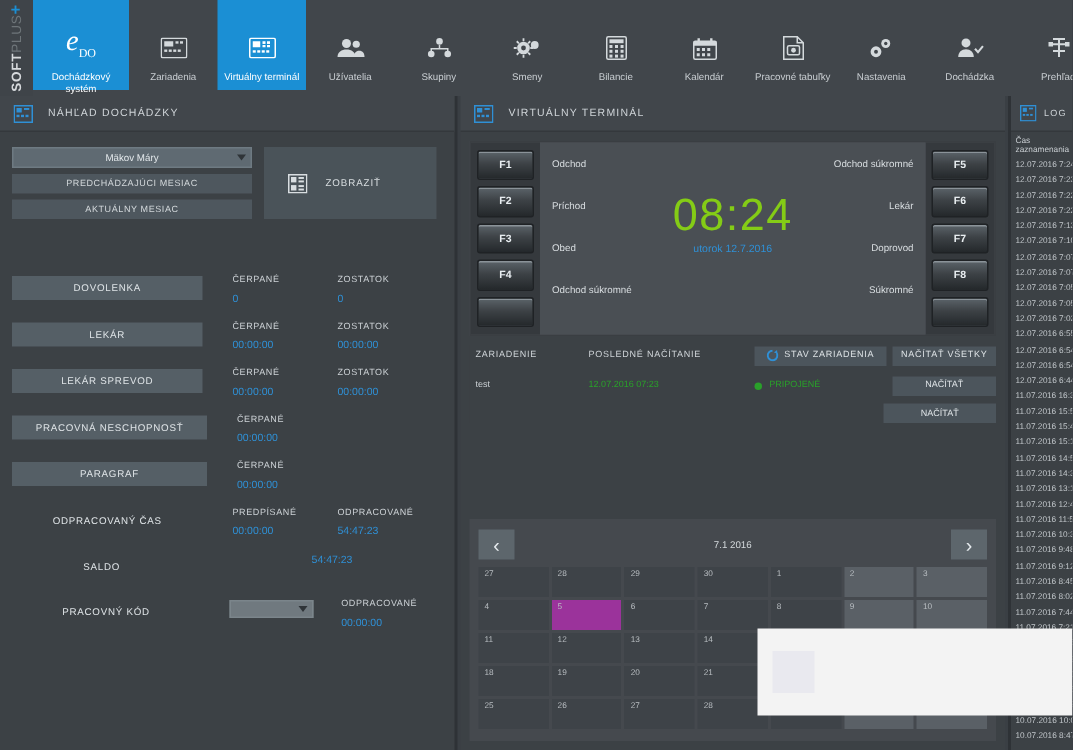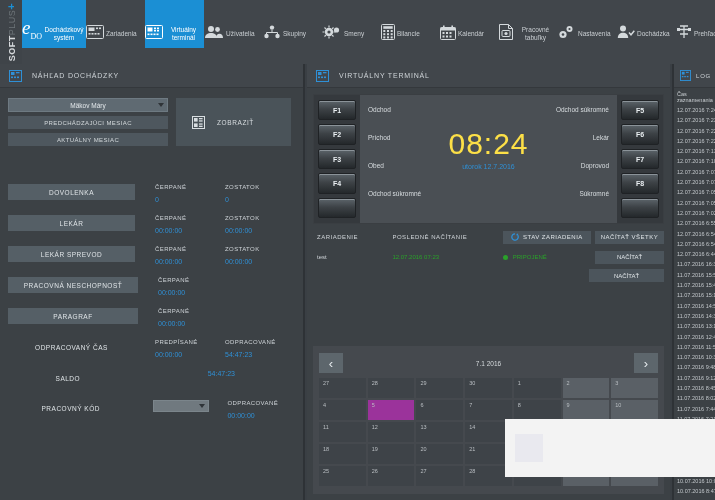--- a/index.html
+++ b/index.html
@@ -34,23 +34,23 @@
     font-weight: bold;
     letter-spacing: 0.5px;
     color: #d7dadd;
   }
   .brand-strip .vtext .dim { color: #6e7579; font-weight: normal; }
   .brand-strip .plus { color: #1b8fd4; font-size: 11px; }
 
   .navitem {
     flex: 0 0 auto;
     width: 59px;
-    height: 48px;
+    height: 60px;
     display: flex;
-    flex-direction: row;
+    flex-direction: column;
     align-items: center;
     justify-content: flex-start;
     padding-top: 20px;
     color: #c9ced2;
     font-size: 6.5px;
     text-align: center;
     line-height: 8px;
     cursor: pointer;
     position: relative;
   }
@@ -203,21 +203,21 @@
     position: absolute;
     font-size: 6.5px;
     color: #d8dde0;
   }
   .lab.r { text-align: right; }
   .clockbox {
     position: absolute; left: 0; right: 0; top: 32px;
     text-align: center;
   }
   .clock {
-    font-size: 30px; color: #fde047;
+    font-size: 30px; color: #84cc16;
     font-family: "Liberation Sans", sans-serif;
     letter-spacing: 1px;
     line-height: 34px;
   }
   .cdate { font-size: 7px; color: #2f90d6; margin-top: 2px; }
 
   .devtable { margin: 6px 6px 0 6px; background: #3c4145; }
   .dev-head {
     display: flex; align-items: center; height: 14px;
     font-size: 6px; color: #cfd4d8; letter-spacing: 0.5px;

